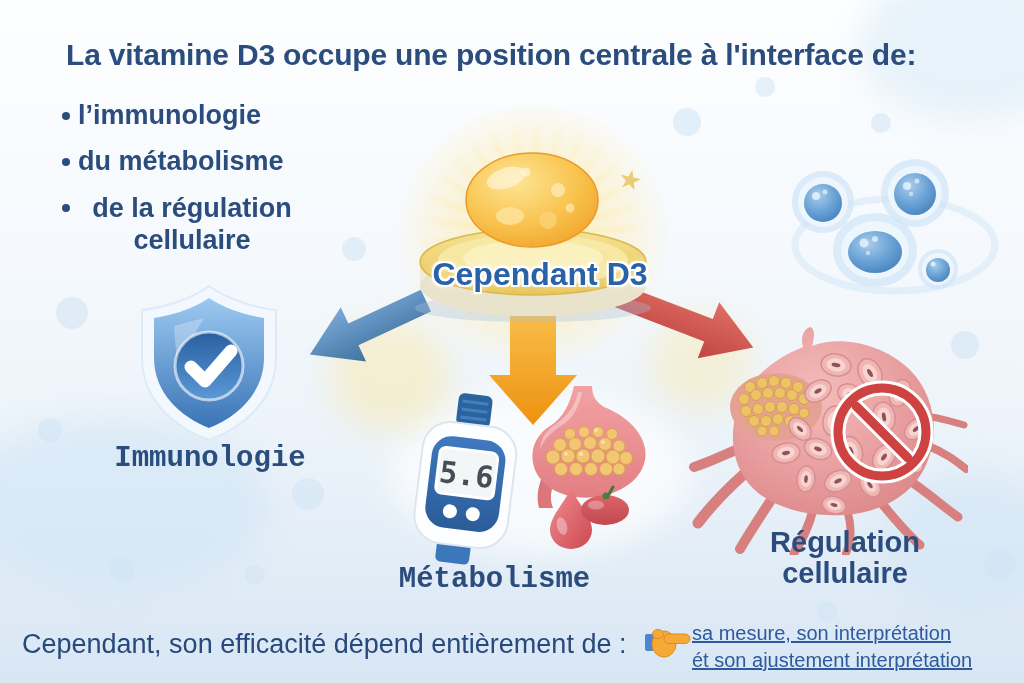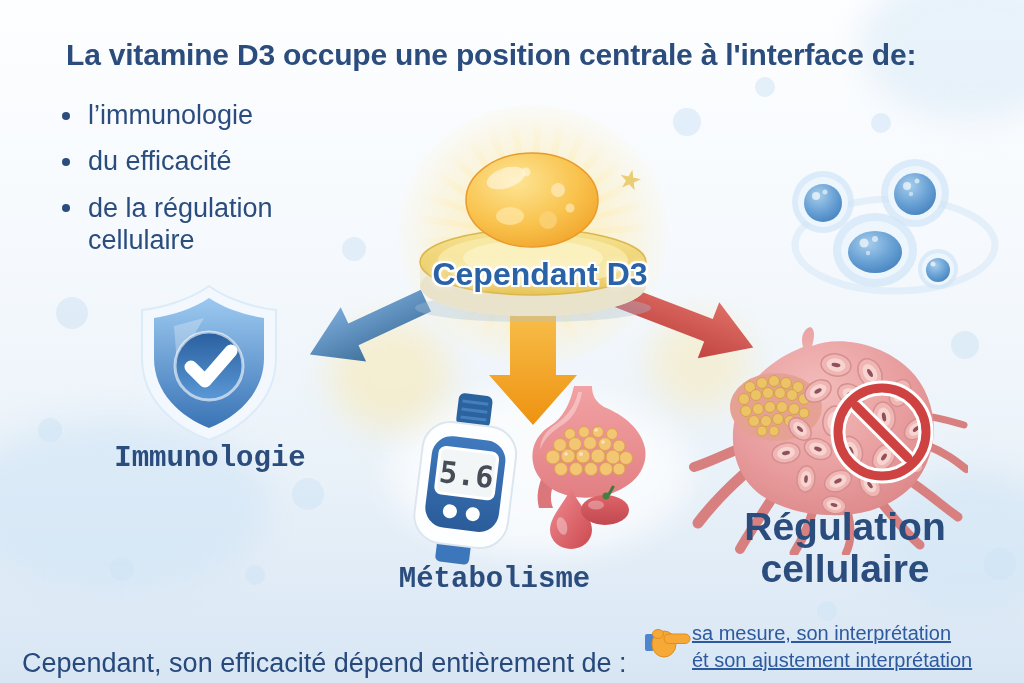--- a/index.html
+++ b/index.html
@@ -5,39 +5,39 @@
   html,body{margin:0;padding:0;background:#fff;}
   .stage{position:relative;width:1024px;height:683px;overflow:hidden;
     font-family:"Liberation Sans",sans-serif;
     background:linear-gradient(180deg,#fdfeff 0%,#f5f9fd 38%,#eaf2f9 68%,#d8e6f4 100%);}
   .abs{position:absolute;}
   .blob{position:absolute;border-radius:50%;background:#cfe3f4;opacity:.55;}
   .wash{position:absolute;border-radius:50%;filter:blur(16px);}
   .title{position:absolute;left:66px;top:38px;font-size:30px;font-weight:700;
     color:#2b4d7e;letter-spacing:-.2px;}
   .bullets{position:absolute;left:62px;top:100px;margin:0;padding:0;list-style:none;}
-  .bullets li{display:flex;gap:18px;margin-bottom:15px;font-size:27px;color:#2b4d7e;}
+  .bullets li{display:flex;gap:8px;margin-bottom:15px;font-size:27px;color:#2b4d7e;font-weight:bold;}
   .dot{flex:0 0 auto;width:8px;height:8px;border-radius:50%;background:#2b4d7e;margin-top:12px;}
-  .bullets li:nth-child(3) .lbl{max-width:228px;line-height:1.2;}
+  .bullets li:nth-child(3) .lbl{max-width:228px;line-height:1.2;text-align:center;}
   .sunburst{position:absolute;left:373px;top:75px;width:320px;height:320px;border-radius:50%;
     background:repeating-conic-gradient(rgba(255,236,170,.65) 0deg 4.5deg, rgba(255,255,255,0) 4.5deg 12deg);
     -webkit-mask:radial-gradient(closest-side,rgba(0,0,0,.95),rgba(0,0,0,.45) 55%,transparent 72%);
             mask:radial-gradient(closest-side,rgba(0,0,0,.95),rgba(0,0,0,.45) 55%,transparent 72%);}
   .glow{position:absolute;left:398px;top:105px;width:270px;height:260px;border-radius:50%;
     background:radial-gradient(circle,rgba(253,233,162,.85),rgba(253,239,195,.4) 55%,transparent 75%);}
   .star{position:absolute;left:618px;top:164px;font-size:27px;color:#eace74;transform:rotate(12deg);}
   .center-label{position:absolute;left:430px;top:256px;width:220px;text-align:center;
     font-size:32px;font-weight:700;color:#2a62a7;
     text-shadow:-2px -2px 0 #fff,2px -2px 0 #fff,-2px 2px 0 #fff,2px 2px 0 #fff,
       0 -2px 0 #fff,0 2px 0 #fff,-2px 0 0 #fff,2px 0 0 #fff,0 0 8px rgba(255,255,255,.9);}
   .branch-label{position:absolute;font-weight:700;color:#2b4d7e;text-align:center;}
   #lbl-immuno{left:100px;top:442px;width:220px;font-size:29px;font-family:Liberation Mono, monospace;}
   #lbl-metab{left:397px;top:563px;width:195px;font-size:29px;font-family:Liberation Mono, monospace;}
-  #lbl-regul{left:736px;top:506px;width:218px;font-size:39px;line-height:1.08;white-space:pre-line;}
-  .footer-lead{position:absolute;left:22px;top:648px;font-size:27px;color:#27497b;}
+  #lbl-regul{left:736px;top:527px;width:218px;font-size:29px;line-height:1.08;white-space:pre-line;}
+  .footer-lead{position:absolute;left:22px;top:629px;font-size:27px;color:#27497b;}
   .footer-details{position:absolute;left:692px;top:620px;font-size:20px;color:#2d5a9e;line-height:1.34;text-decoration:underline;}
   
   .gr{fill:#f3c674;stroke:#dda44e;stroke-width:1;}
   .grh{fill:rgba(255,255,255,.55);}
   .bo{fill:#f0b6b4;stroke:#d68f90;stroke-width:1.5;}
   .bi{fill:#f7d4d0;}
   .bs{fill:#91505a;}
   .yd{fill:#edc368;stroke:#d5a246;stroke-width:1;}
   .tent{fill:none;stroke:#d8807f;stroke-linecap:round;}
   .cellO{fill:rgba(210,230,247,.75);}
@@ -68,21 +68,21 @@
   <div class="blob" style="left:871px;top:113px;width:20px;height:20px;"></div>
 
   <div class="title">La vitamine D3 occupe une position centrale à l'interface de:</div>
   <ul class="bullets">
     <li>
       <span class="dot"></span>
       <span class="lbl">l’immunologie</span>
     </li>
     <li>
       <span class="dot"></span>
-      <span class="lbl">du efficacité</span>
+      <span class="lbl">du métabolisme</span>
     </li>
     <li>
       <span class="dot"></span>
       <span class="lbl">de la régulation cellulaire</span>
     </li>
   </ul>
 
   <div class="sunburst"></div>
   <div class="glow"></div>
 

